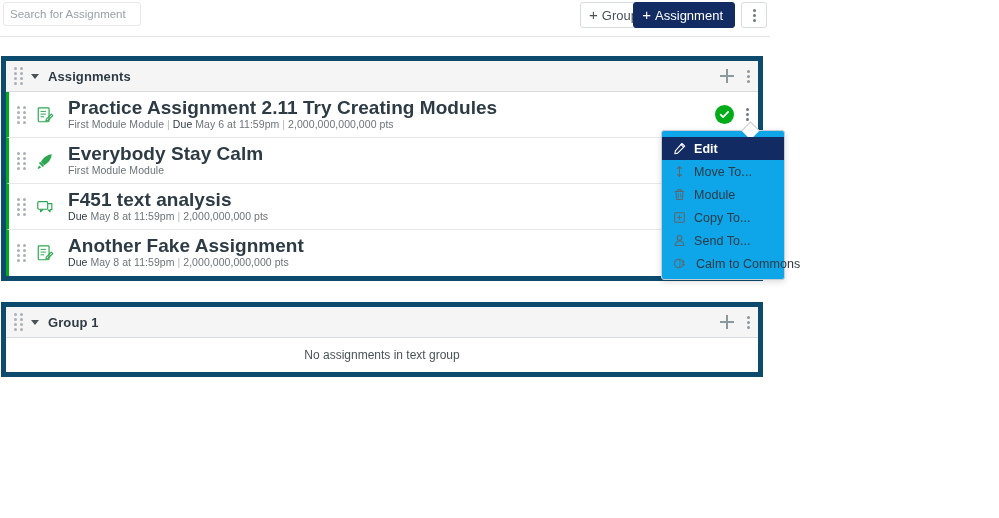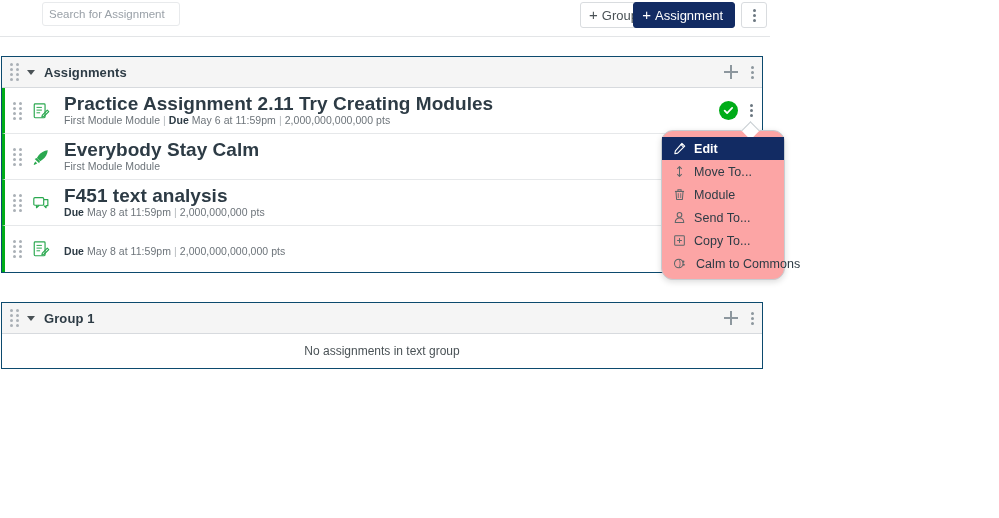--- a/index.html
+++ b/index.html
@@ -33,21 +33,20 @@
     width: 138px; height: 24px;
     border: 1px solid #e8eaec;
     border-radius: 3px;
     background: #fff;
     font-family: "Liberation Sans", sans-serif;
     font-size: 11.5px;
     color: #9aa1a8;
     padding: 0 6px;
     box-sizing: border-box;
     outline: none;
-    margin-left: 39px;
   }
   .search-input::placeholder { color: #9aa1a8; opacity: 1; }
 
   .btn-group-add {
     position: absolute;
     right: 120px; top: 2px;
     height: 26px;
     padding: 0 11px 0 8px;
     display: inline-flex;
     align-items: center;
@@ -99,21 +98,21 @@
   .kebab { display: inline-flex; flex-direction: column; gap: 2px; align-items: center; }
   .kebab i { display: block; width: 3px; height: 3px; border-radius: 50%; background: #6b7780; }
   .kebab.light i { background: #8d979e; }
 
   
   .group-card {
     position: absolute;
     left: 1px;
     width: 762px;
     background: #7f1d1d;
-    border: 1px solid #0c4a6e;
+    border: 5px solid #0c4a6e;
     box-sizing: border-box;
   }
   #group-assignments { top: 56px; }
   #group-group1 { top: 302px; }
 
   .group-header {
     position: relative;
     height: 31px;
     background: #f5f5f5;
     border-bottom: 1px solid #d7dade;
@@ -188,21 +187,21 @@
     line-height: 15px;
     letter-spacing: .05px;
   }
   .row-meta {
     margin-top: 3px;
     font-size: 10.5px;
     color: #6d747a;
     line-height: 12px;
     letter-spacing: .05px;
   }
-  .row-meta b { color: #2d3b45; font-weight: bold; }
+  .row-meta b { color: #2d3b45; font-weight: normal; }
   .row-meta .sep { color: #b5babd; padding: 0 3px; }
 
   .row-actions {
     position: absolute;
     right: 9px; top: 0; bottom: 0;
     display: flex; align-items: center; gap: 12px;
   }
   .publish-check {
     width: 19px; height: 19px;
     border-radius: 50%;
@@ -221,23 +220,23 @@
     color: #4a5256;
     background: #fff;
   }
 
   
   .dropdown {
     position: absolute;
     left: 661px;
     top: 130px;
     width: 124px;
-    background: #fca5a5;
+    background: #0ea5e9;
     border: 1px solid #c7cdd1;
-    border-radius: 12px;
+    border-radius: 3px;
     box-shadow: 0 2px 6px rgba(0,0,0,.14);
     padding: 6px 0 4px 0;
     box-sizing: border-box;
     z-index: 40;
   }
   .dropdown-arrow {
     position: absolute;
     top: -7px;
     left: 82px;
     width: 12px; height: 12px;
@@ -430,20 +429,21 @@
       <span class="row-type-icon">
         <svg width="18" height="18" viewBox="0 0 20 20">
           <rect x="2.5" y="2" width="12" height="15.5" rx="1" fill="none" stroke="#2aa84f" stroke-width="1.3"></rect>
           <line x1="5" y1="6" x2="11" y2="6" stroke="#2aa84f" stroke-width="1.1"></line>
           <line x1="5" y1="9" x2="11" y2="9" stroke="#2aa84f" stroke-width="1.1"></line>
           <line x1="5" y1="12" x2="9" y2="12" stroke="#2aa84f" stroke-width="1.1"></line>
           <path d="M11.5 14.5 L17 9 L18.6 10.6 L13.1 16.1 L11 16.6 Z" fill="none" stroke="#2aa84f" stroke-width="1.3" stroke-linejoin="round"></path>
         </svg>
       </span>
       <span class="row-text">
+        <span class="row-title">Another Fake Assignment</span>
         <span class="row-meta">
           <b>Due</b> <span>May 8 at 11:59pm</span><span class="sep">|</span><span>2,000,000,000,000 pts</span>
         </span>
       </span>
       <span class="row-actions"></span>
     </div>
   </div>
 
   <div class="group-card" id="group-group1">
     <div class="group-header">
@@ -504,36 +504,36 @@
           <line x1="5.7" y1="5.6" x2="5.7" y2="10.8" stroke="#5e6669" stroke-width="0.9"></line>
           <line x1="8.3" y1="5.6" x2="8.3" y2="10.8" stroke="#5e6669" stroke-width="0.9"></line>
         </svg>
       </span>
       <span class="menu-label">Module</span>
     </div>
 
     <div class="menu-item">
       <span class="menu-icon">
         <svg width="13" height="13" viewBox="0 0 14 14">
-          <circle cx="7" cy="4.2" r="2.5" fill="none" stroke="#5e6669" stroke-width="1.1"></circle>
-          <path d="M2.4 12.3 C2.4 9.2 4.5 7.6 7 7.6 C9.5 7.6 11.6 9.2 11.6 12.3 Z" fill="none" stroke="#5e6669" stroke-width="1.1" stroke-linejoin="round"></path>
-        </svg>
-      </span>
-      <span class="menu-label">Send To...</span>
+          <rect x="1.8" y="1.8" width="10.4" height="10.4" rx="1" fill="none" stroke="#5e6669" stroke-width="1.1"></rect>
+          <line x1="7" y1="4.4" x2="7" y2="9.6" stroke="#5e6669" stroke-width="1.1"></line>
+          <line x1="4.4" y1="7" x2="9.6" y2="7" stroke="#5e6669" stroke-width="1.1"></line>
+        </svg>
+      </span>
+      <span class="menu-label">Copy To...</span>
     </div>
 
     <div class="menu-item">
       <span class="menu-icon">
         <svg width="13" height="13" viewBox="0 0 14 14">
-          <rect x="1.8" y="1.8" width="10.4" height="10.4" rx="1" fill="none" stroke="#5e6669" stroke-width="1.1"></rect>
-          <line x1="7" y1="4.4" x2="7" y2="9.6" stroke="#5e6669" stroke-width="1.1"></line>
-          <line x1="4.4" y1="7" x2="9.6" y2="7" stroke="#5e6669" stroke-width="1.1"></line>
-        </svg>
-      </span>
-      <span class="menu-label">Copy To...</span>
+          <circle cx="7" cy="4.2" r="2.5" fill="none" stroke="#5e6669" stroke-width="1.1"></circle>
+          <path d="M2.4 12.3 C2.4 9.2 4.5 7.6 7 7.6 C9.5 7.6 11.6 9.2 11.6 12.3 Z" fill="none" stroke="#5e6669" stroke-width="1.1" stroke-linejoin="round"></path>
+        </svg>
+      </span>
+      <span class="menu-label">Send To...</span>
     </div>
 
     <div class="menu-item spaced">
       <span class="menu-icon">
         <svg width="13" height="13" viewBox="0 0 14 14">
           <circle cx="6.2" cy="7" r="4.6" fill="none" stroke="#5e6669" stroke-width="1.1"></circle>
           <path d="M6.2 2.4 C8.2 3.6 8.2 10.4 6.2 11.6" fill="none" stroke="#5e6669" stroke-width="0.9"></path>
           <circle cx="11.2" cy="5" r="1.1" fill="#5e6669"></circle>
           <circle cx="11.6" cy="8.4" r="1.1" fill="#5e6669"></circle>
         </svg>

